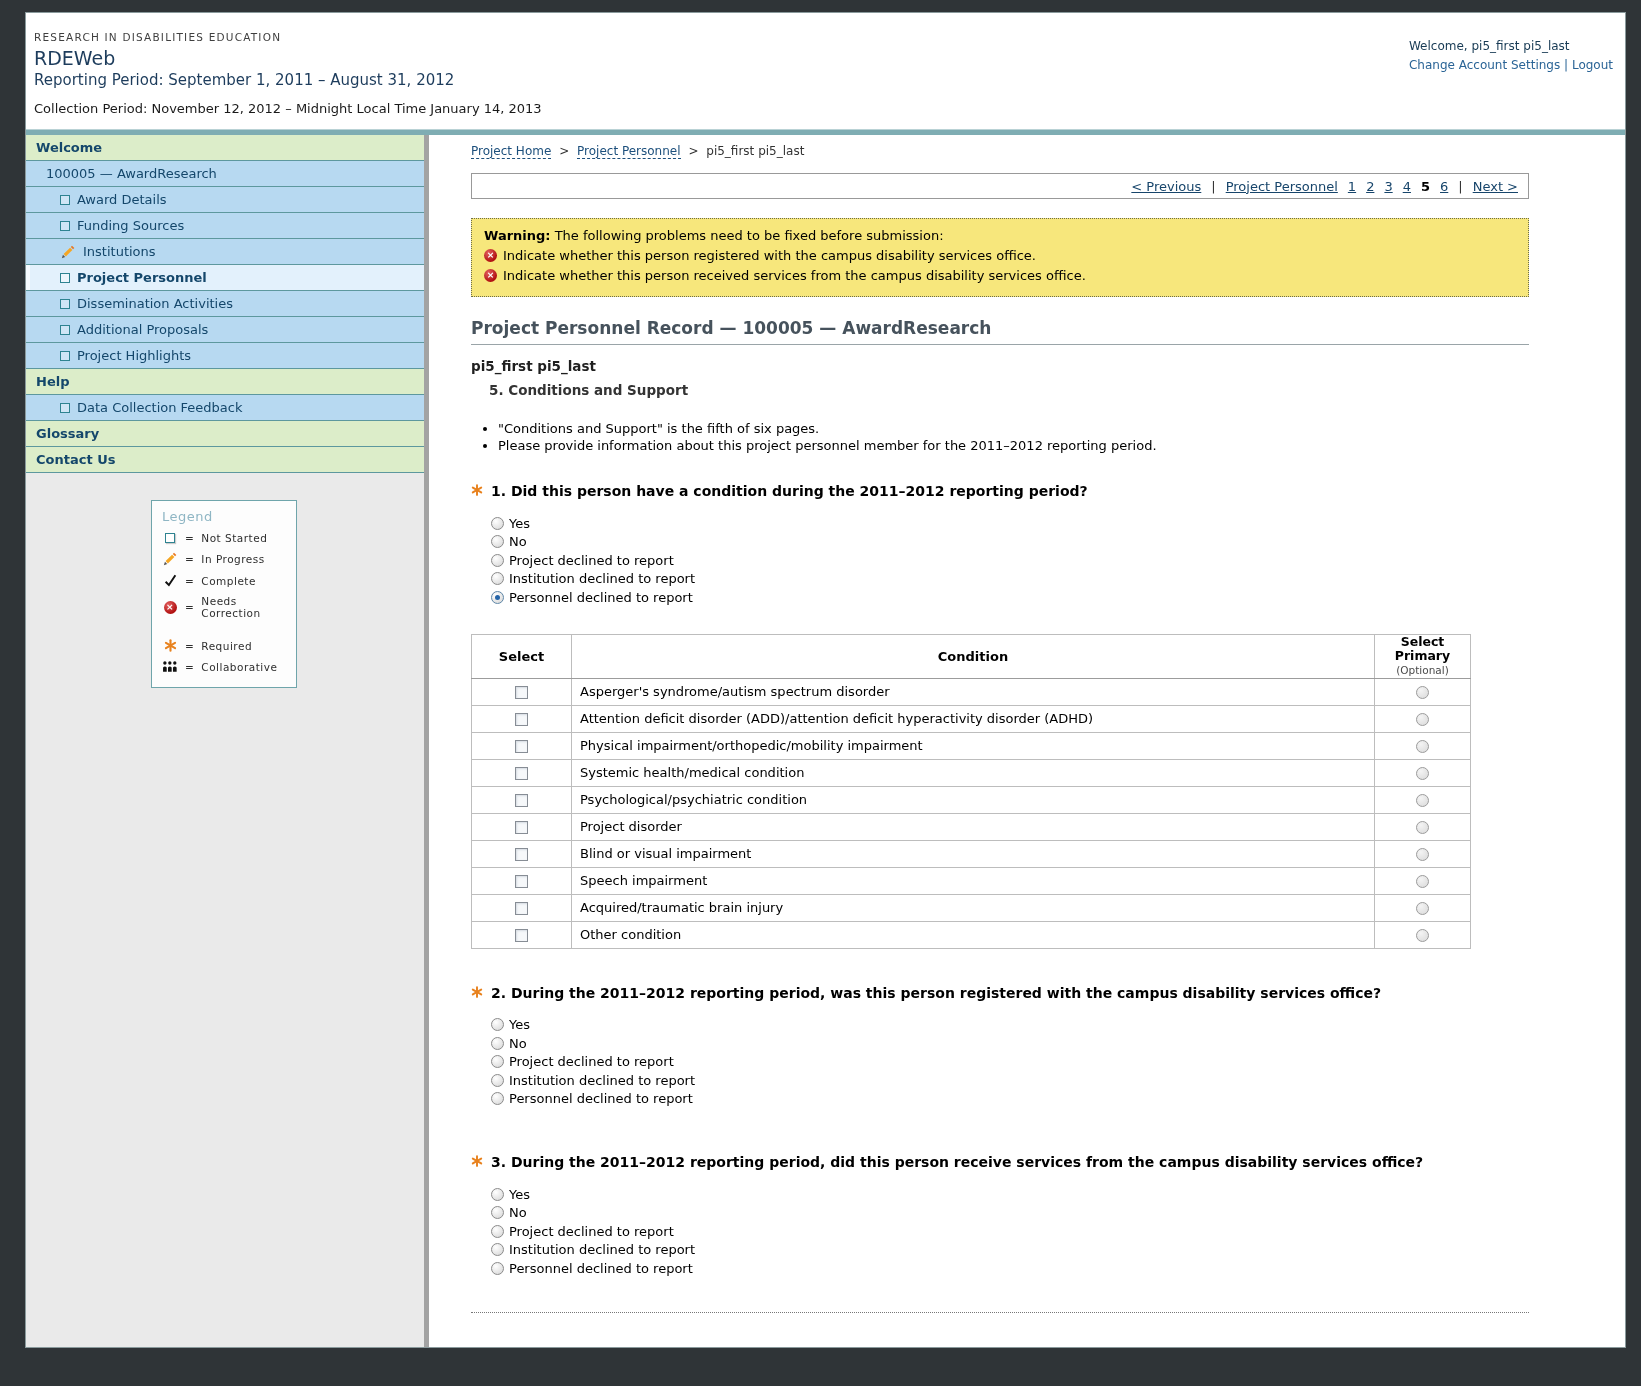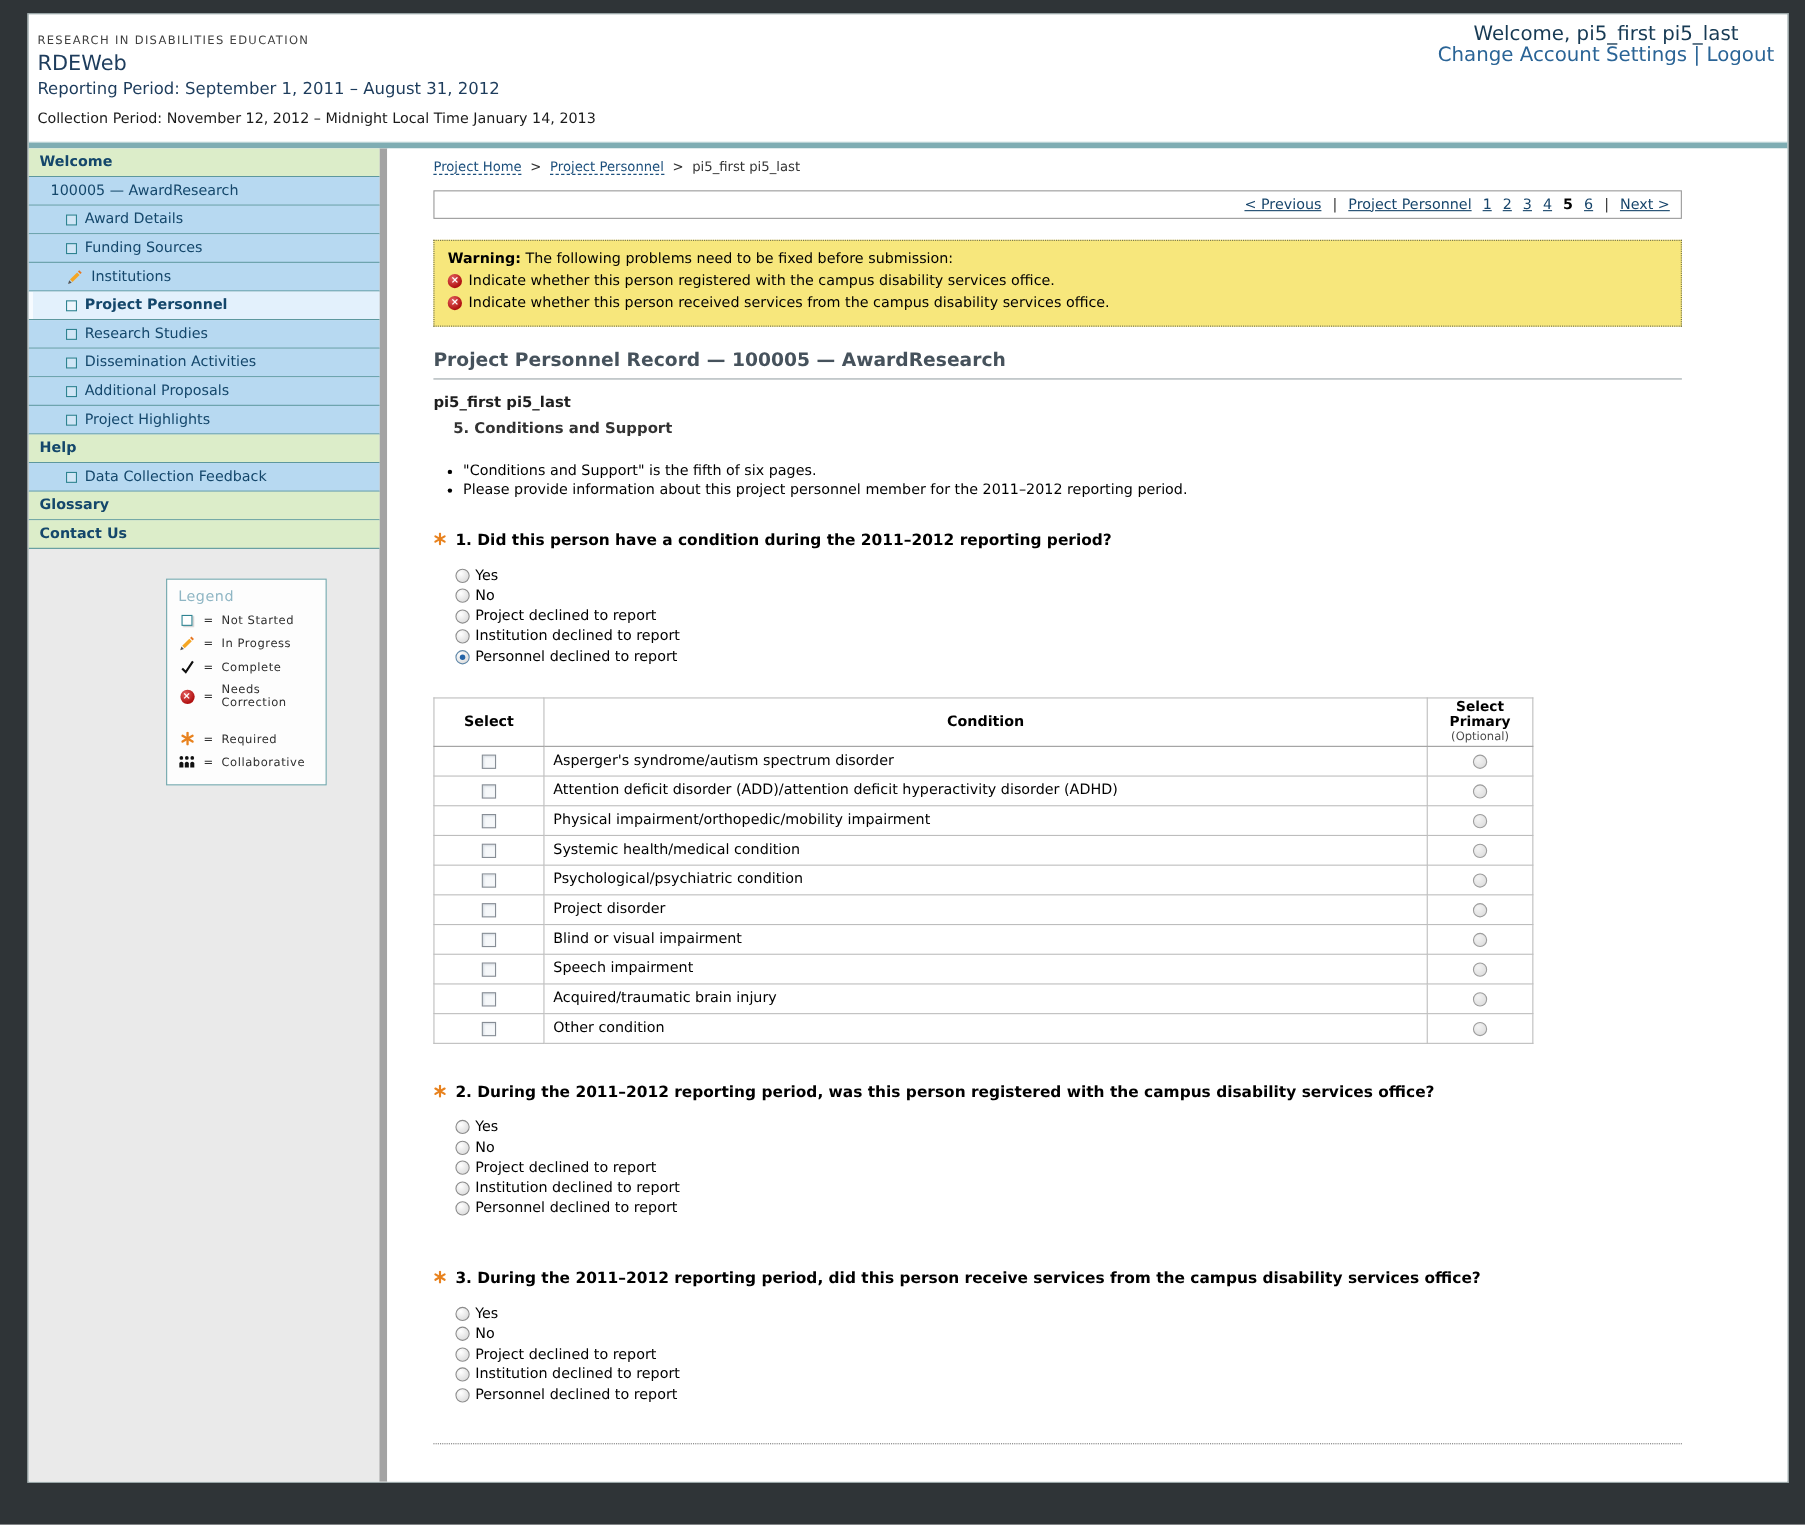--- a/index.html
+++ b/index.html
@@ -18,28 +18,28 @@
     overflow:hidden;
     display:flex; flex-direction:column;
   }
   
   .header { position:relative; height:116px; flex:0 0 auto; }
   .brand { position:absolute; left:8px; top:18px; }
   .brand .org { font-size:10.5px; letter-spacing:1.2px; color:#3f3f3f; }
   .brand .app { font-size:19px; font-weight:normal; color:#1d3c5c; margin-top:4px; }
   .brand .rp  { font-size:15px; color:#1d3c5c; margin-top:2px; }
   .collection { position:absolute; left:8px; top:88px; font-size:13px; color:#1a1a1a; }
-  .account { position:absolute; right:12px; top:8px; text-align:center; font-size:18px; line-height:19px; }
+  .account { position:absolute; right:12px; top:24px; text-align:left; font-size:12px; line-height:19px; }
   .account .welcome { color:#173a54; }
   .account .alink { color:#2a6496; cursor:pointer; }
   .account .asep { color:#2a6496; }
   .topbar { height:6px; background:#7fadb3; border-top:1px solid #b9d2d5; flex:0 0 auto; }
   
   .layout { flex:1; display:flex; min-height:0; }
-  .sidebar { width:326px; flex:0 0 auto; background:#eaeaea; border-right:7px solid #a3a3a3; display:flex; flex-direction:column; }
+  .sidebar { width:403px; flex:0 0 auto; background:#eaeaea; border-right:5px solid #a3a3a3; display:flex; flex-direction:column; }
   .nav-item {
     height:26px; line-height:24px; font-size:13px; color:#14476b;
     border-bottom:1px solid #5d989e; padding-left:10px; cursor:pointer;
     display:flex; align-items:center; gap:7px;
   }
   .nav-item.green { background:#dcedc9; font-weight:bold; }
   .nav-item.blue { background:#b7d9f1; }
   .nav-item.award { padding-left:20px; }
   .nav-item.sub { padding-left:34px; }
   .nav-item.selected { background:#e3f1fc; font-weight:bold; box-shadow:inset 4px 0 0 #f6fbff; }
@@ -167,24 +167,20 @@
           </svg>
         </span>
         <span>Institutions</span>
       </div>
       <div class="nav-item blue sub selected">
         <span class="cb"></span>
         <span>Project Personnel</span>
       </div>
       <div class="nav-item blue sub">
         <span class="cb"></span>
-        <span>Research Studies</span>
-      </div>
-      <div class="nav-item blue sub">
-        <span class="cb"></span>
         <span>Dissemination Activities</span>
       </div>
       <div class="nav-item blue sub">
         <span class="cb"></span>
         <span>Additional Proposals</span>
       </div>
       <div class="nav-item blue sub">
         <span class="cb"></span>
         <span>Project Highlights</span>
       </div>

